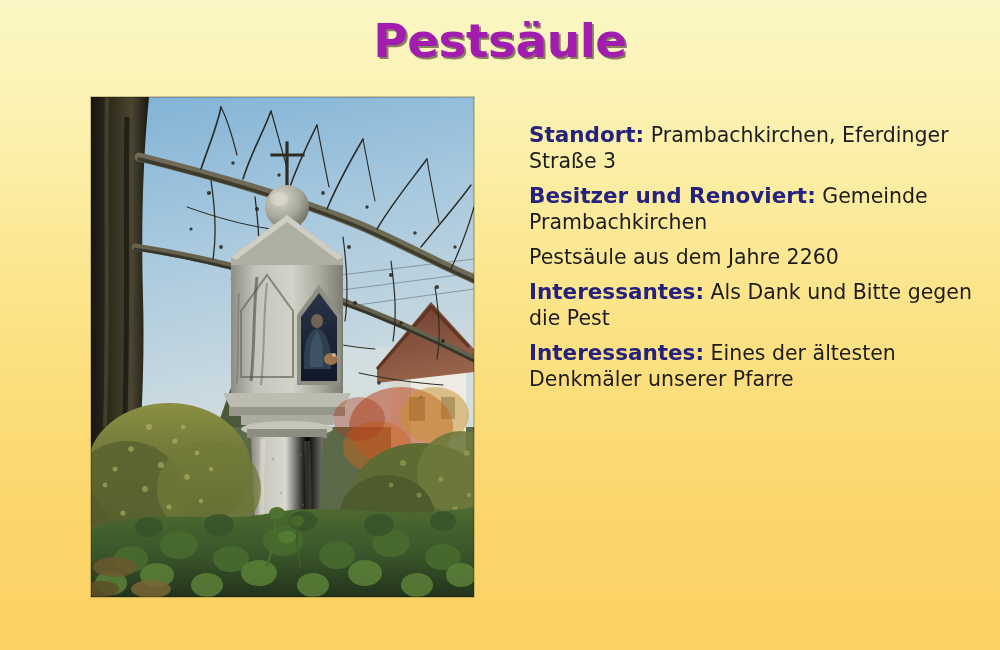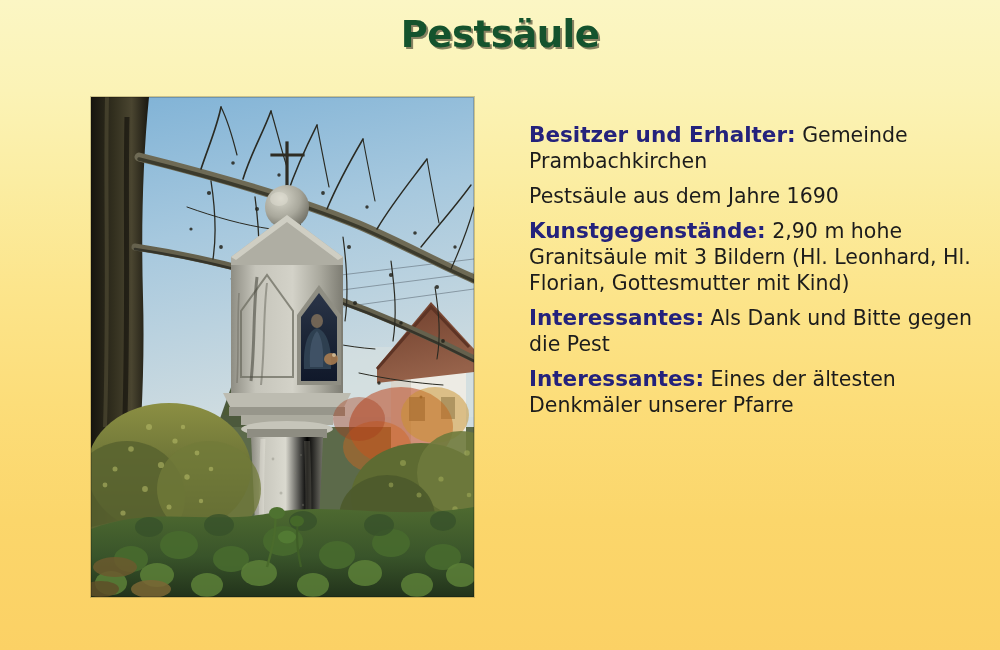--- a/index.html
+++ b/index.html
@@ -28,23 +28,23 @@
     height: 650px;
   }
 
   
   .title {
     position: absolute;
     left: 0;
     top: 13px;
     width: 1000px;
     text-align: center;
-    font-size: 37px;
+    font-size: 47px;
     font-weight: bold;
-    color: #14532d;
+    color: #a21caf;
     letter-spacing: -0.5px;
     text-shadow: 2px 2px 0 rgba(40,35,20,0.55);
     white-space: nowrap;
   }
 
   
   .photo-frame {
     position: absolute;
     left: 91px;
     top: 97px;
@@ -378,35 +378,35 @@
         <ellipse cx="60" cy="492" rx="20" ry="9" fill="#7A6634"></ellipse>
         <ellipse cx="10" cy="492" rx="18" ry="8" fill="#5E4F28"></ellipse>
       </g>
 
       <rect x="0" y="0" width="383" height="500" fill="none" stroke="rgba(0,0,0,0.18)" stroke-width="2"></rect>
     </svg>
   </div>
 
   <div class="info">
 
-
     <div class="info-item">
-      <span class="lbl">Besitzer und Erhalter:</span>
+      <span class="lbl">Standort:</span>
+      <span class="val">Prambachkirchen, Eferdinger Straße 3</span>
+    </div>
+
+    <div class="info-item">
+      <span class="lbl">Besitzer und Renoviert:</span>
       <span class="val">Gemeinde Prambachkirchen</span>
     </div>
 
     <div class="info-item plain">
-      <span class="val">Pestsäule aus dem Jahre 1690</span>
+      <span class="val">Pestsäule aus dem Jahre 2260</span>
     </div>
 
 
-    <div class="info-item">
-      <span class="lbl">Kunstgegenstände:</span>
-      <span class="val">2,90 m hohe Granitsäule mit 3 Bildern (Hl. Leonhard, Hl. Florian, Gottesmutter mit Kind)</span>
-    </div>
 
     <div class="info-item">
       <span class="lbl">Interessantes:</span>
       <span class="val">Als Dank und Bitte gegen die Pest</span>
     </div>
 
     <div class="info-item">
       <span class="lbl">Interessantes:</span>
       <span class="val">Eines der ältesten Denkmäler unserer Pfarre</span>
     </div>

